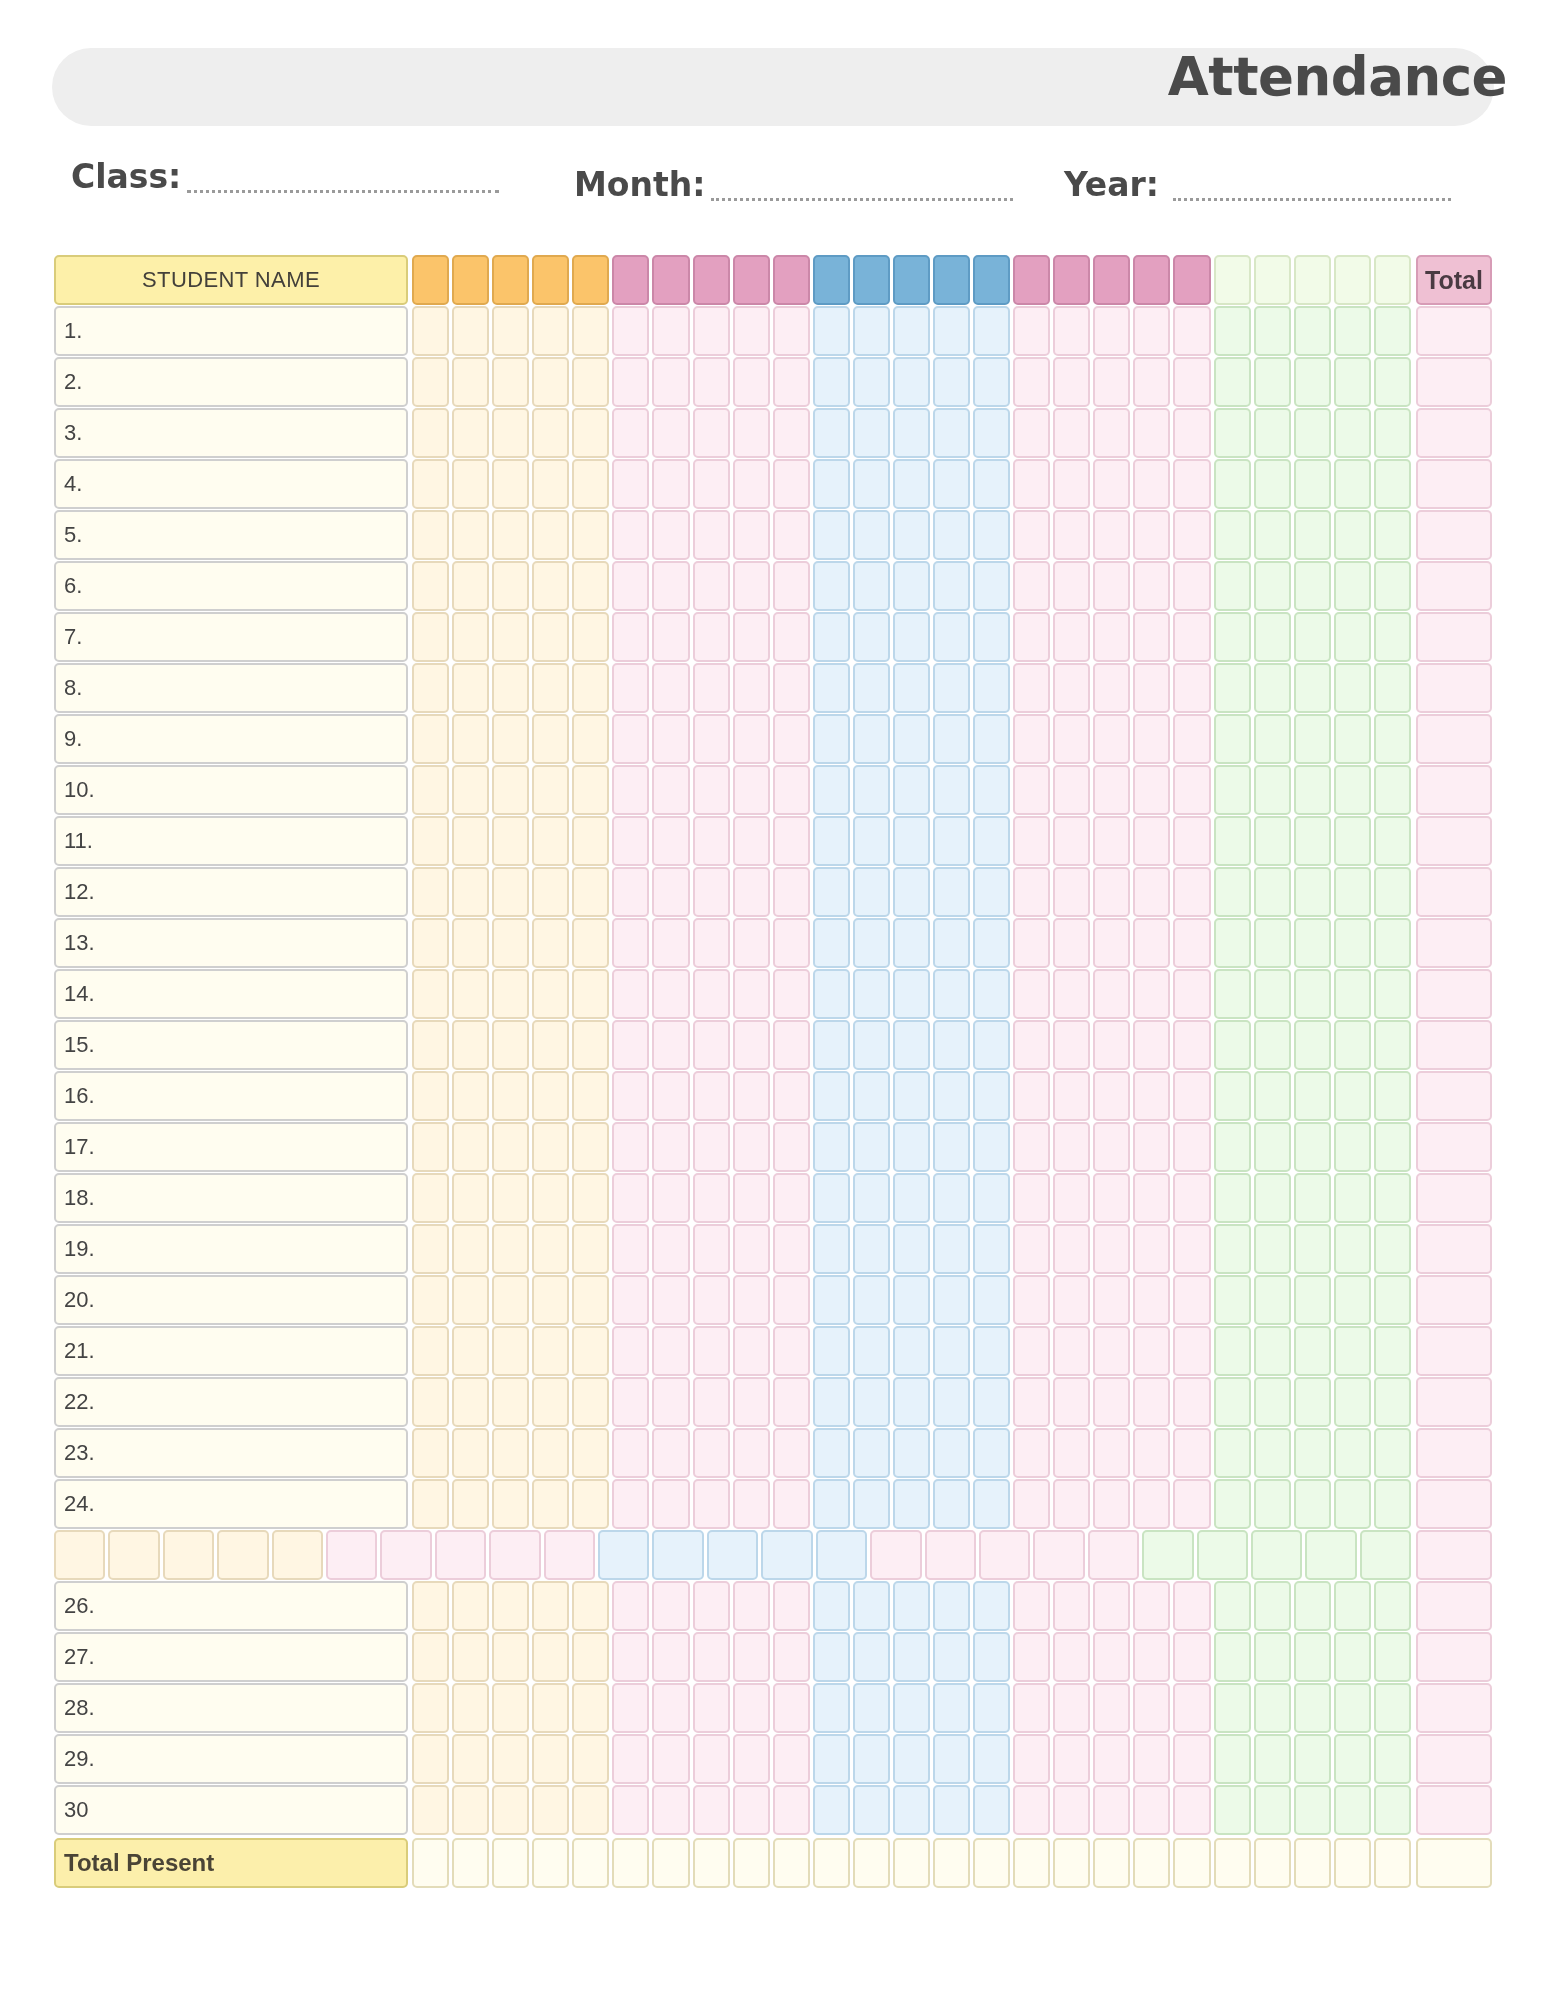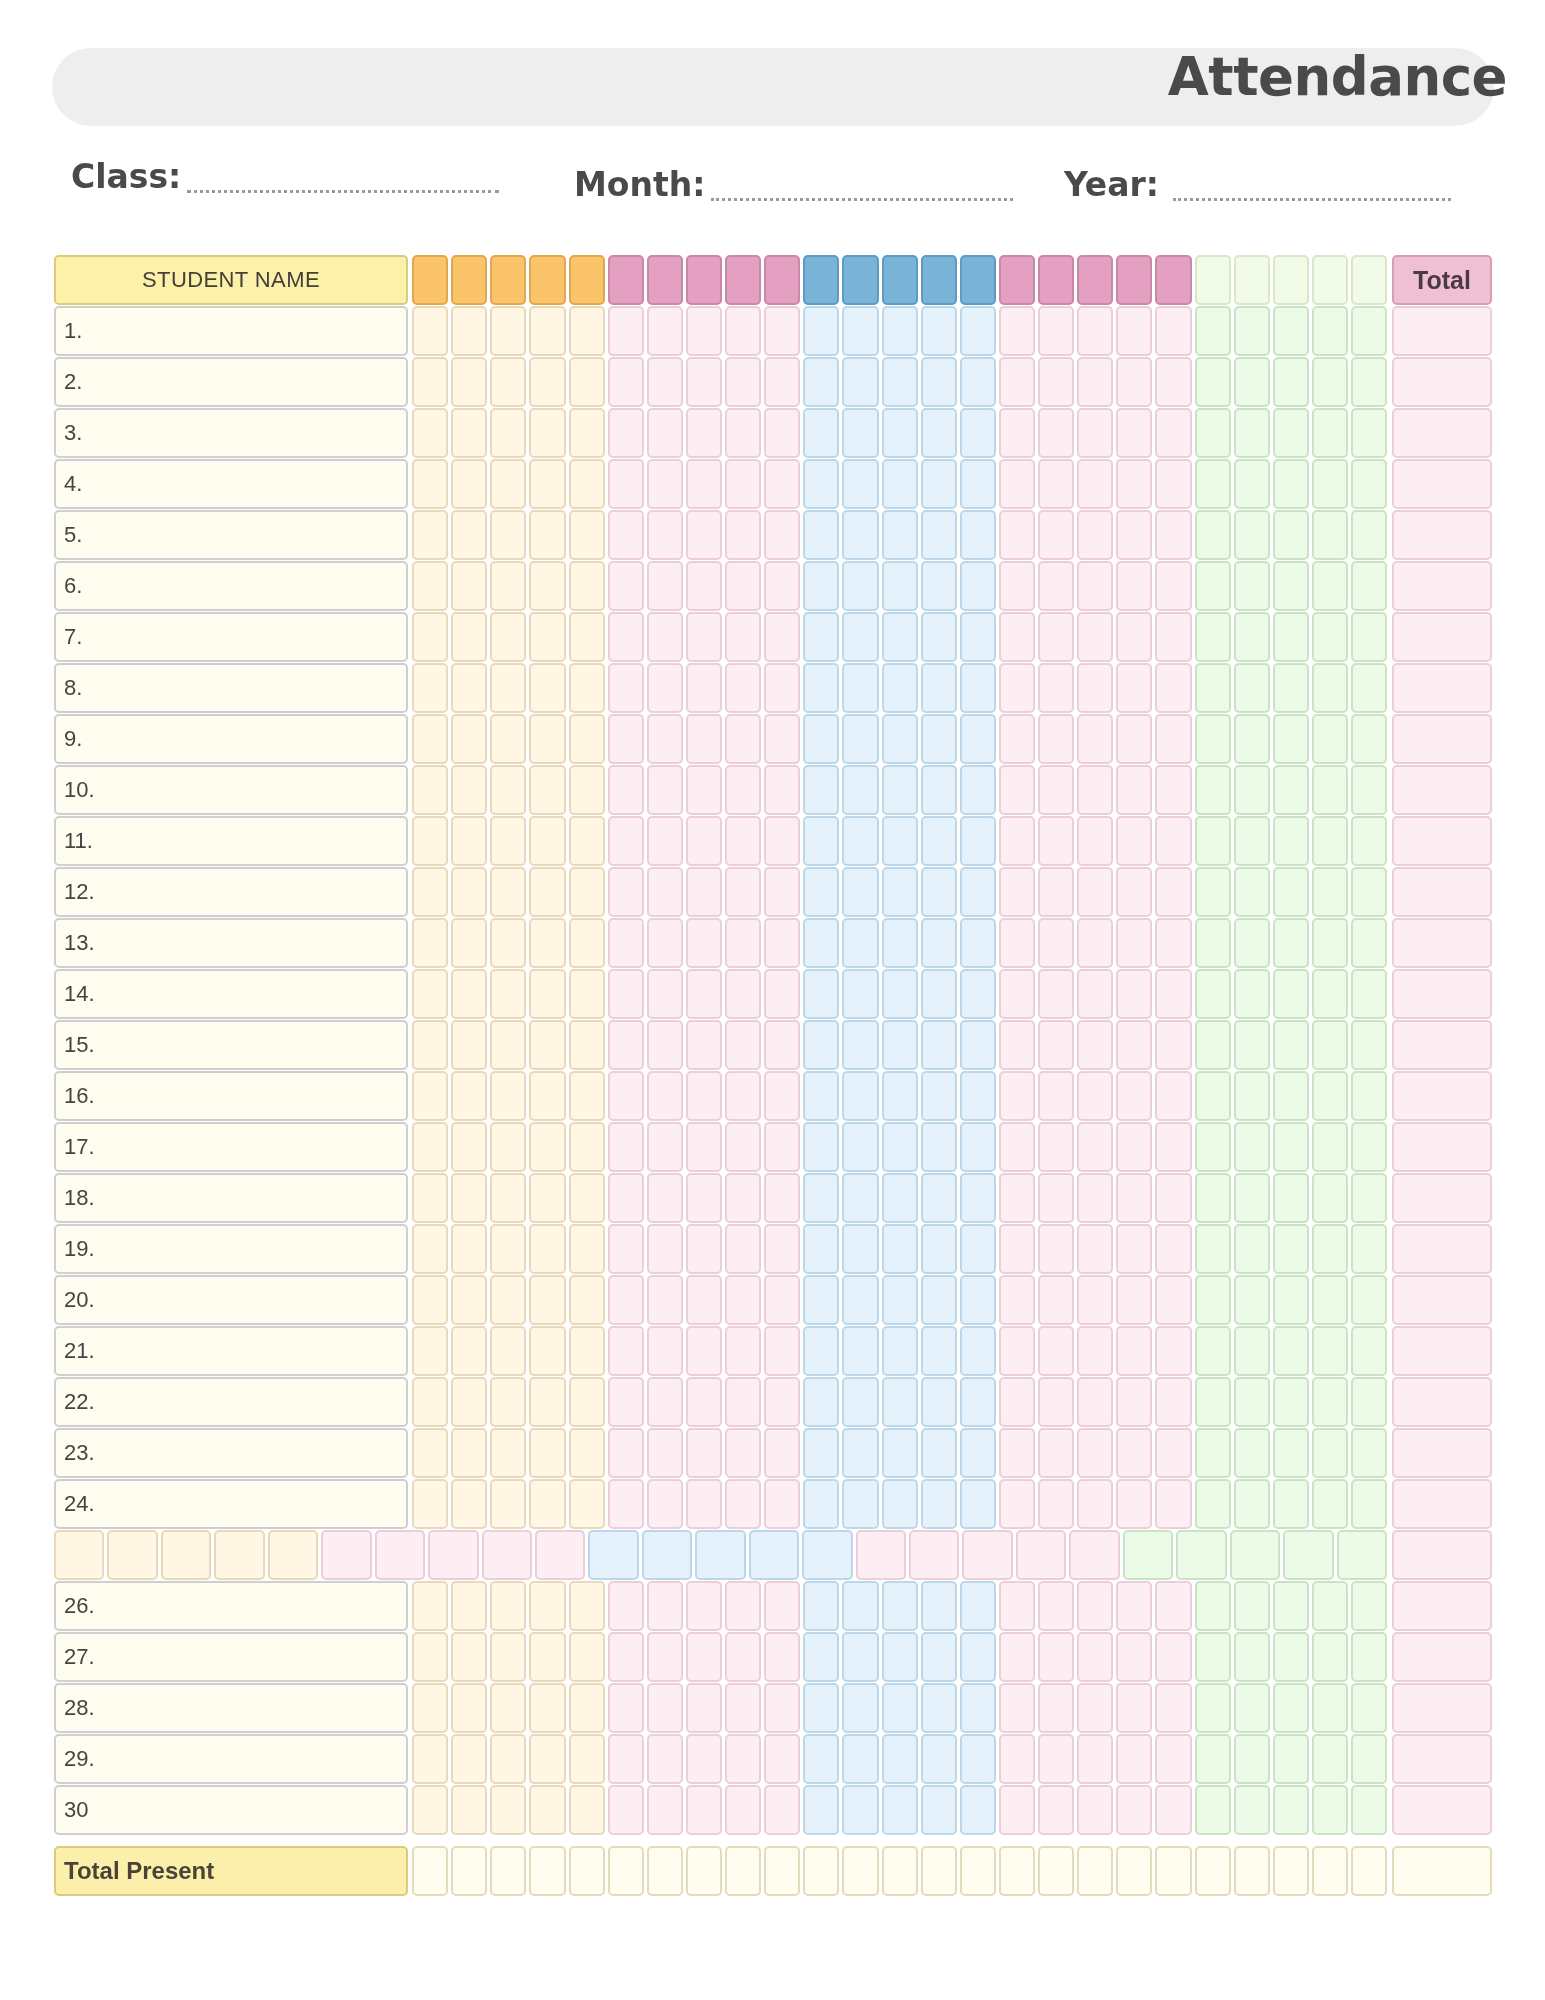--- a/index.html
+++ b/index.html
@@ -142,21 +142,21 @@
   .g5 { background: #ecfae8; border-color: #c9e4c2; }
 
   
   .header-row .h1 { background: #fbc46a; border-color: #e0a94f; }
   .header-row .h2 { background: #e3a0c0; border-color: #cb87a8; }
   .header-row .h3 { background: #79b3d8; border-color: #5e9bc4; }
   .header-row .h4 { background: #e3a0c0; border-color: #cb87a8; }
   .header-row .h5 { background: #f2fbe8; border-color: #d8e7c6; }
 
   .total-col {
-    width: 100px;
+    width: 76px;
     box-sizing: border-box;
     border: 2px solid #eccdda;
     border-radius: 5px;
     background: #fdeef4;
     margin-left: 5px;
   }
   .header-row .total-col {
     background: #efc0d3;
     border-color: #d79cb6;
     display: flex;
@@ -167,21 +167,21 @@
     color: #4a3a42;
   }
   .total-row .cell {
     background: #fffdf0;
     border-color: #e3dcb9;
   }
   .total-row .total-col {
     background: #fffdf0;
     border-color: #e3dcb9;
   }
-  .total-row { margin-top: 11px; }
+  .total-row { margin-top: 3px; }
 </style>
 </head>
 <body>
 
 <div class="page">
 
   <div class="title-banner"></div>
   <div class="title-text">Attendance</div>
 
   <div class="fields">

